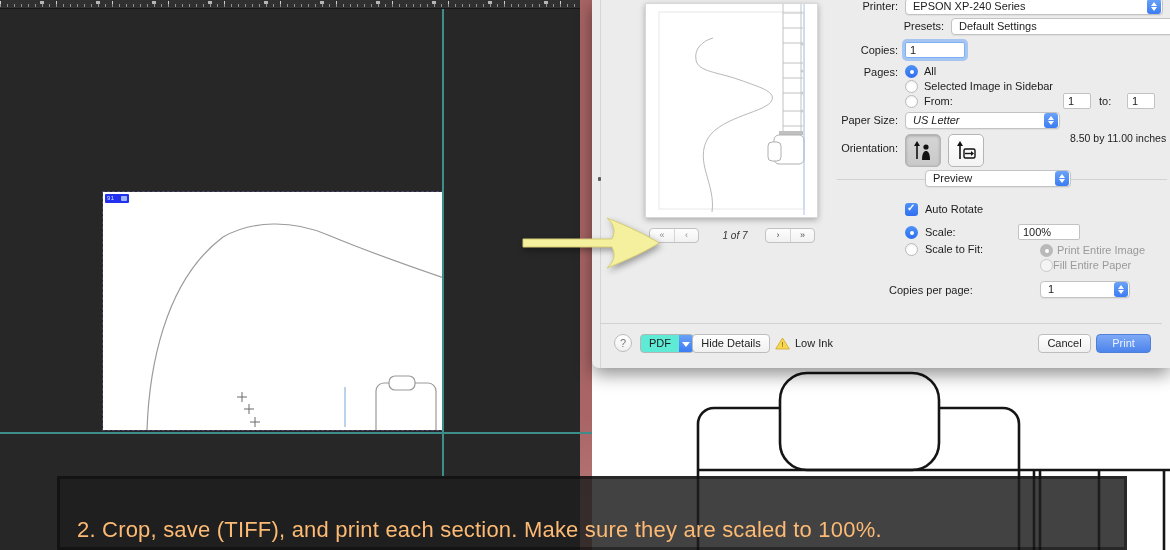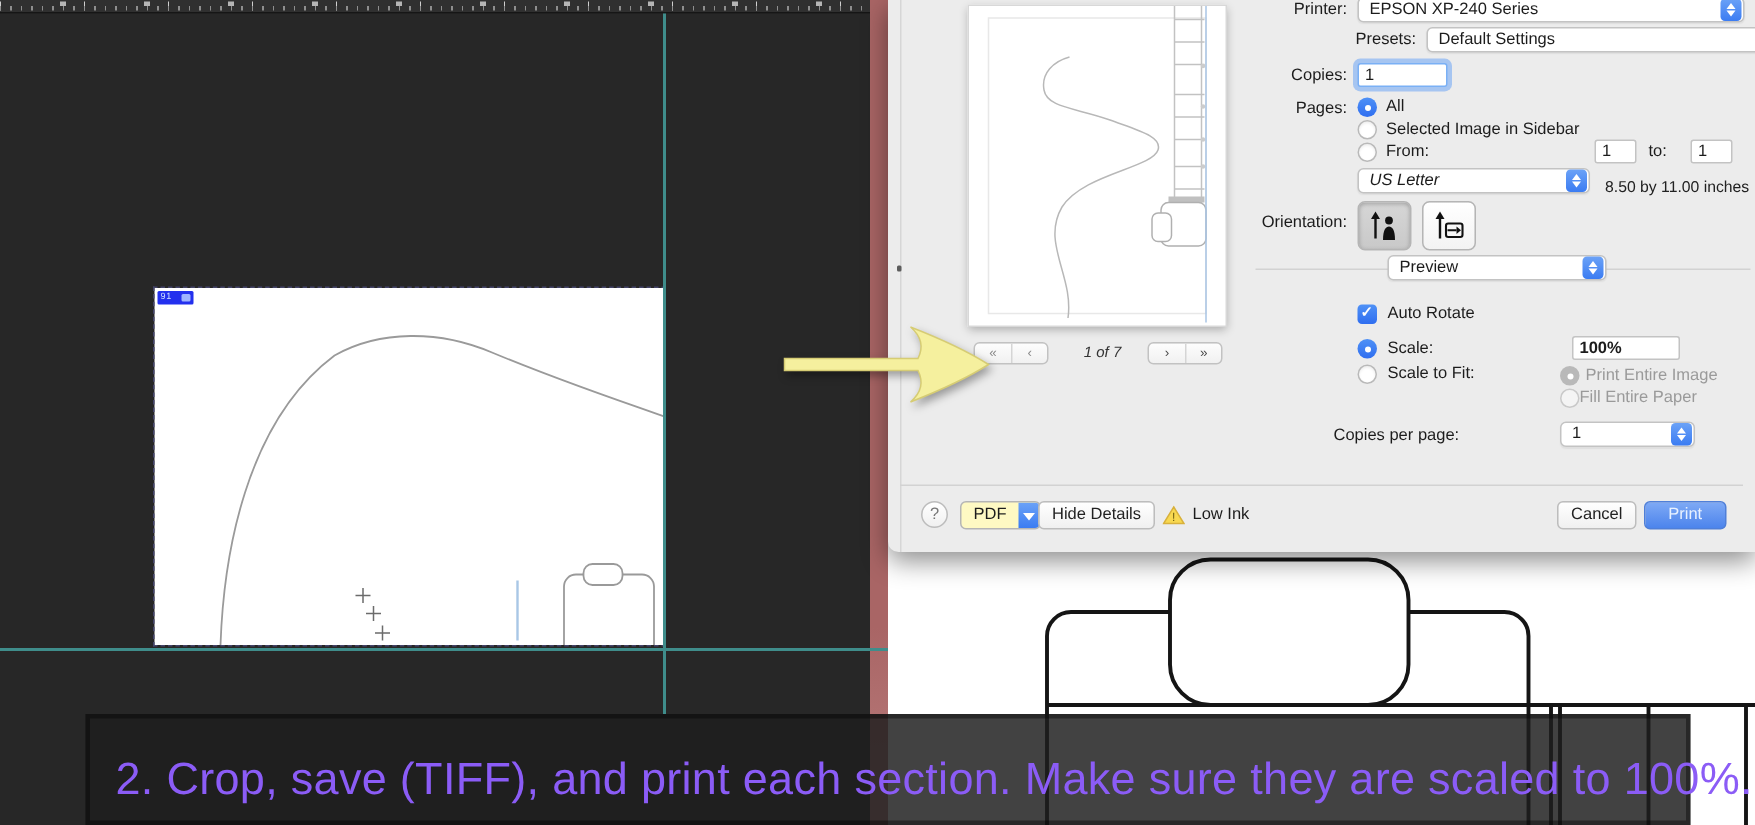--- a/index.html
+++ b/index.html
@@ -78,21 +78,21 @@
   .orient-btn.selected { background:linear-gradient(#d6d6d6,#c9c9c9); box-shadow:inset 0 1px 3px rgba(0,0,0,.25); }
 
   .sep { position:absolute; height:1px; background:#d2d2d2; }
 
   .btn { position:absolute; height:19px; border:1px solid #bdbdbd; border-radius:4px;
     background:linear-gradient(#ffffff,#f0f0f0); font-size:11px; line-height:17px; text-align:center; color:#222; }
   .btn.primary { background:linear-gradient(#7ea9f5,#4c84ec); border-color:#4f7fd8; color:#e8f1ff; }
   .help-btn { position:absolute; width:18px; height:18px; border-radius:50%; border:1px solid #bdbdbd;
     background:linear-gradient(#fff,#f0f0f0); color:#777; font-size:11px; line-height:16px; text-align:center; }
   .pdf-btn { position:absolute; width:54px; height:19px; border:1px solid #b5b5b5; border-radius:4px;
-    background:#fef9c3; display:flex; overflow:hidden; }
+    background:#5eead4; display:flex; overflow:hidden; }
   .pdf-btn .txt { flex:1; font-size:11px; line-height:17px; text-align:center; }
   .pdf-btn .dd { width:14px; background:linear-gradient(#6ba2f7,#3b7cf2); position:relative; }
   .pdf-btn .dd::after { content:""; position:absolute; left:3px; top:7px; border-left:4px solid transparent;
     border-right:4px solid transparent; border-top:5px solid #fff; }
 
   
   .page { position:absolute; left:53px; top:3px; width:173px; height:215px; background:#fff;
     border:1px solid #d8d8d8; box-shadow:0 2px 6px rgba(0,0,0,.28); }
   .pager-seg { position:absolute; top:228px; height:15px; display:flex; border:1px solid #c2c2c2; border-radius:4px;
     background:linear-gradient(#fdfdfd,#f1f1f1); overflow:hidden; }
@@ -101,21 +101,21 @@
   .pager-seg.right .cell { color:#4a4a4a; }
   .pager-status { position:absolute; top:230px; font-size:10px; color:#333;font-style:italic; }
 
   
   .arrow { position:absolute; left:515px; top:212px; width:150px; height:62px; z-index:7;
     filter:drop-shadow(2px 3px 3px rgba(0,0,0,.35)); }
 
   
   .caption { position:absolute; left:57px; top:476px; width:1070px; height:74px;
     background:rgba(30,30,30,.84); border:3px solid rgba(0,0,0,.38); z-index:8; }
-  .caption .txt { position:absolute; left:17px; top:24px; color:#8b5cf6; font-size:30px; letter-spacing:.2px; white-space:nowrap; }
+  .caption .txt { position:absolute; left:17px; top:38px; color:#fdba74; font-size:22px; letter-spacing:.2px; white-space:nowrap; }
 </style>
 </head>
 <body>
 
 <div id="stage">
 
   <div class="canvas"></div>
   <div class="ruler">
     <div class="major"></div>
     <div class="minor"></div>
@@ -234,25 +234,26 @@
     </div>
     <div class="row" style="left:0; top:94px; width:578px;">
       <span class="radio off" style="left:313px; top:1px;"></span>
       <span class="rlabel" style="left:332px; top:1px;">From:</span>
       <div class="field" style="left:471px; top:-1px; width:28px;">1</div>
       <span class="rlabel" style="left:507px; top:1px;">to:</span>
       <div class="field" style="left:535px; top:-1px; width:28px;">1</div>
     </div>
 
     <div class="row" style="left:0; top:112px; width:578px;">
+      <span class="lbl">Paper Size:</span>
       <div class="select" style="left:313px; top:0; width:155px;font-style:italic;">
         <span class="val">US Letter</span>
         <span class="stepper"></span>
       </div>
-      <span style="position:absolute; left:478px; top:5px; font-size:10.5px; color:#222;">8.50 by 11.00 inches</span>
+      <span style="position:absolute; left:478px; top:18px; font-size:10.5px; color:#222;">8.50 by 11.00 inches</span>
     </div>
 
     <div class="row" style="left:0; top:140px; width:578px;">
       <span class="lbl">Orientation:</span>
     </div>
     <div class="orient-btn selected" style="left:313px; top:134px;">
       <svg width="22" height="24" viewBox="0 0 22 24">
         <line x1="5" y1="20" x2="5" y2="5" stroke="#111" stroke-width="1.6"></line>
         <path d="M5,2 L8,7 L2,7 Z" fill="#111"></path>
         <circle cx="14" cy="8" r="2.6" fill="#111"></circle>
@@ -273,21 +274,21 @@
     <div class="select" style="left:333px; top:170px; width:146px;">
       <span class="val">Preview</span>
       <span class="stepper"></span>
     </div>
 
     <span class="checkbox" style="left:313px; top:203px; position:absolute;"></span>
     <span class="rlabel" style="left:333px; top:203px;">Auto Rotate</span>
 
     <span class="radio on" style="left:313px; top:226px;"></span>
     <span class="rlabel" style="left:333px; top:226px;">Scale:</span>
-    <div class="field" style="left:456px; top:224px; width:72px;font-weight:bold;">100%</div>
+    <div class="field" style="left:426px; top:224px; width:62px;">100%</div>
 
     <span class="radio off" style="left:313px; top:243px;"></span>
     <span class="rlabel" style="left:333px; top:243px;">Scale to Fit:</span>
     <span class="radio gray-on" style="left:448px; top:244px;"></span>
     <span class="rlabel gray" style="left:465px; top:244px;">Print Entire Image</span>
     <span class="radio gray-off" style="left:448px; top:259px;"></span>
     <span class="rlabel gray" style="left:461px; top:259px;">Fill Entire Paper</span>
 
     <span class="rlabel" style="left:297px; top:284px;">Copies per page:</span>
     <div class="select" style="left:448px; top:281px; width:90px;">

